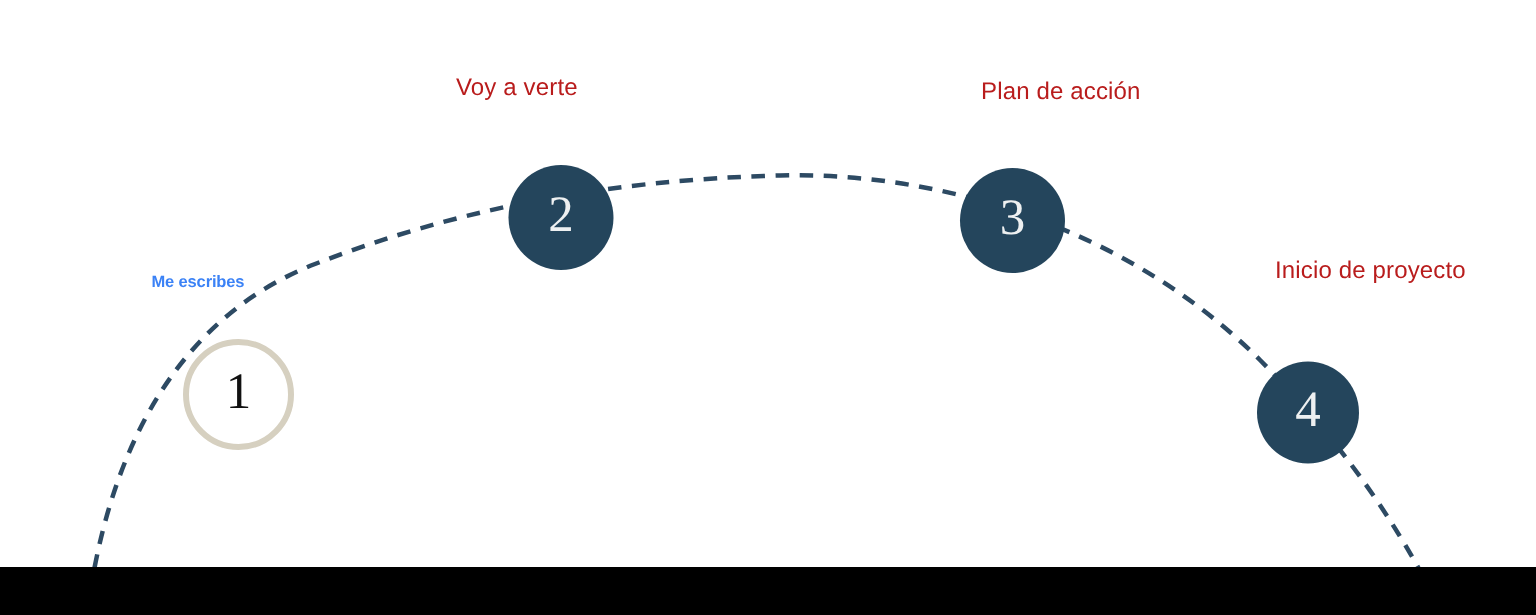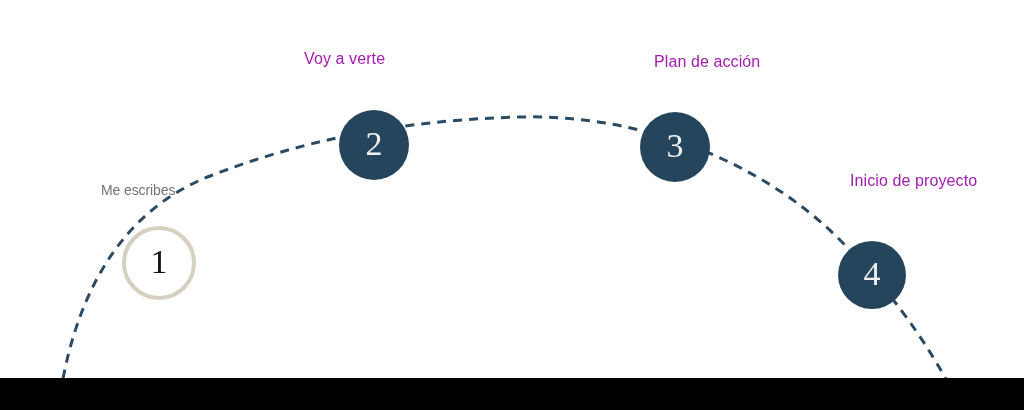--- a/index.html
+++ b/index.html
@@ -59,27 +59,27 @@
   .node-num {
     display: block;
     transform: translateY(-1px);
   }
   .step-label {
     position: absolute;
     white-space: nowrap;
     font-family: "Liberation Sans", sans-serif;
   }
   .label-active {
-    color: #737373;
-    font-weight: normal;
-    font-size: 14px;
+    color: #3b82f6;
+    font-weight: bold;
+    font-size: 11px;
     letter-spacing: -0.1px;
   }
   .label-muted {
-    color: #a21caf;
+    color: #b91c1c;
     font-weight: normal;
     font-size: 16px;
     letter-spacing: 0.1px;
   }
 </style>
 </head>
 <body>
 
 <div id="stage">
 

